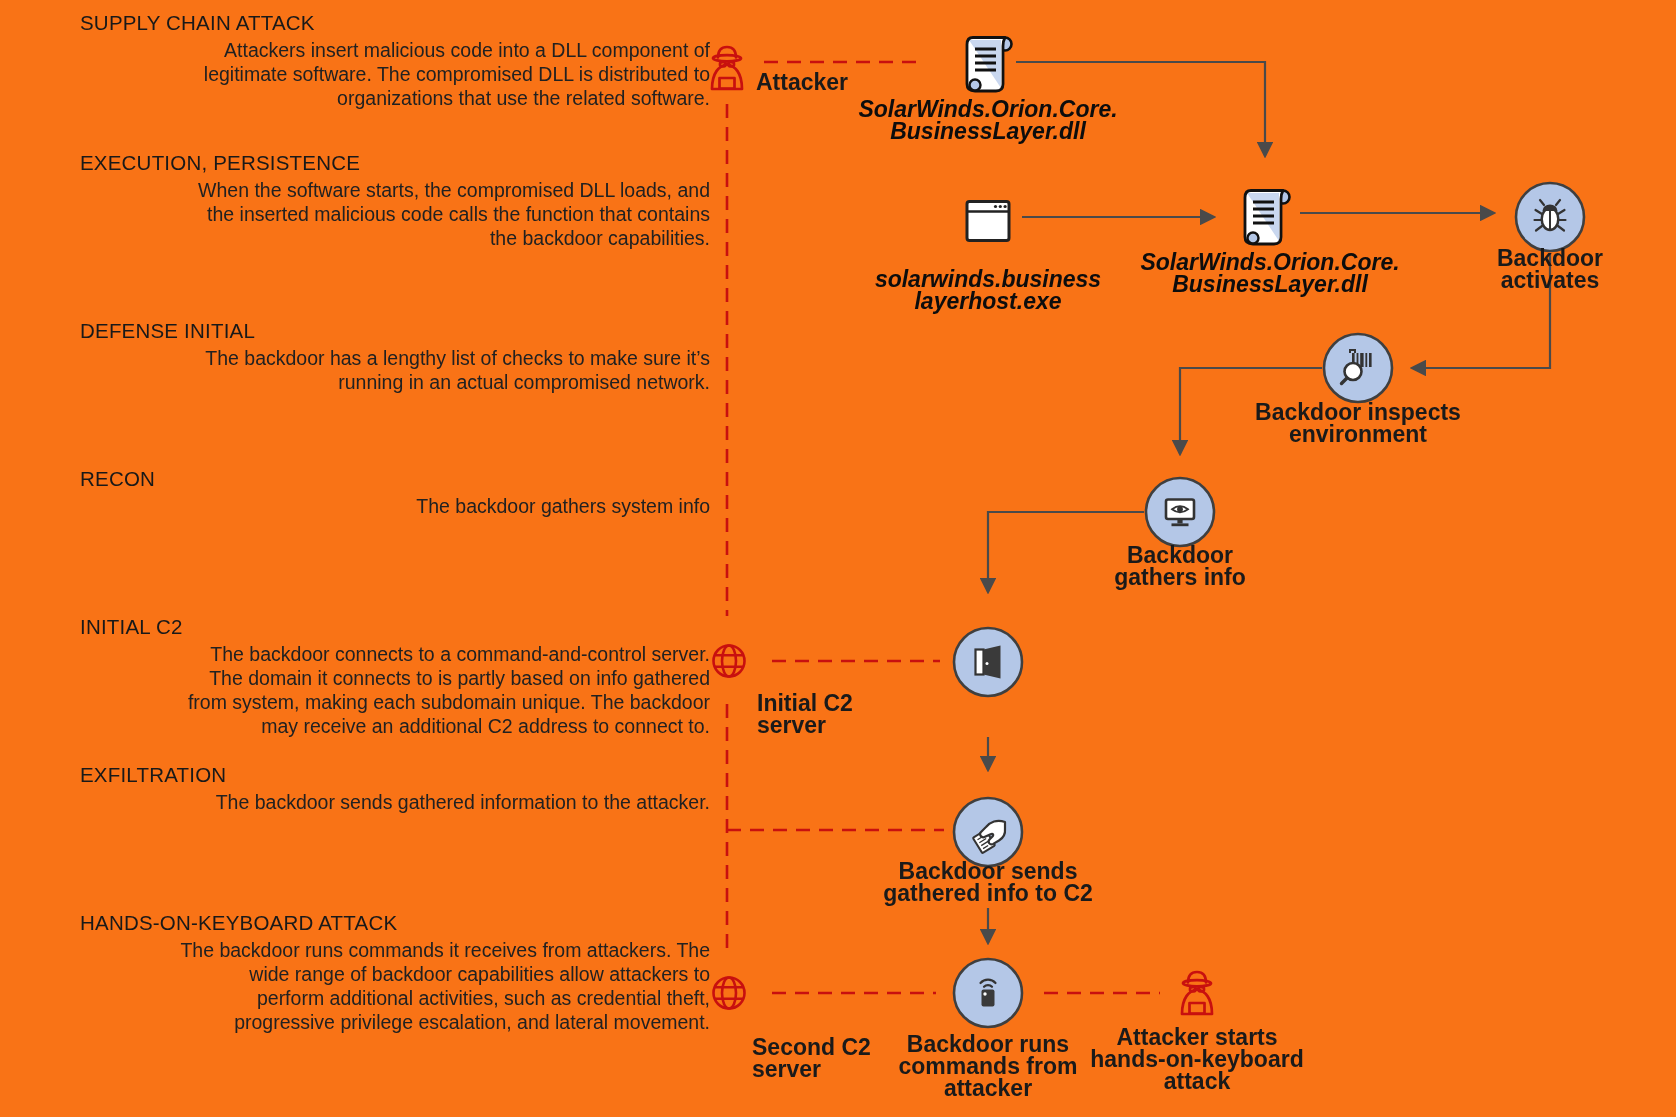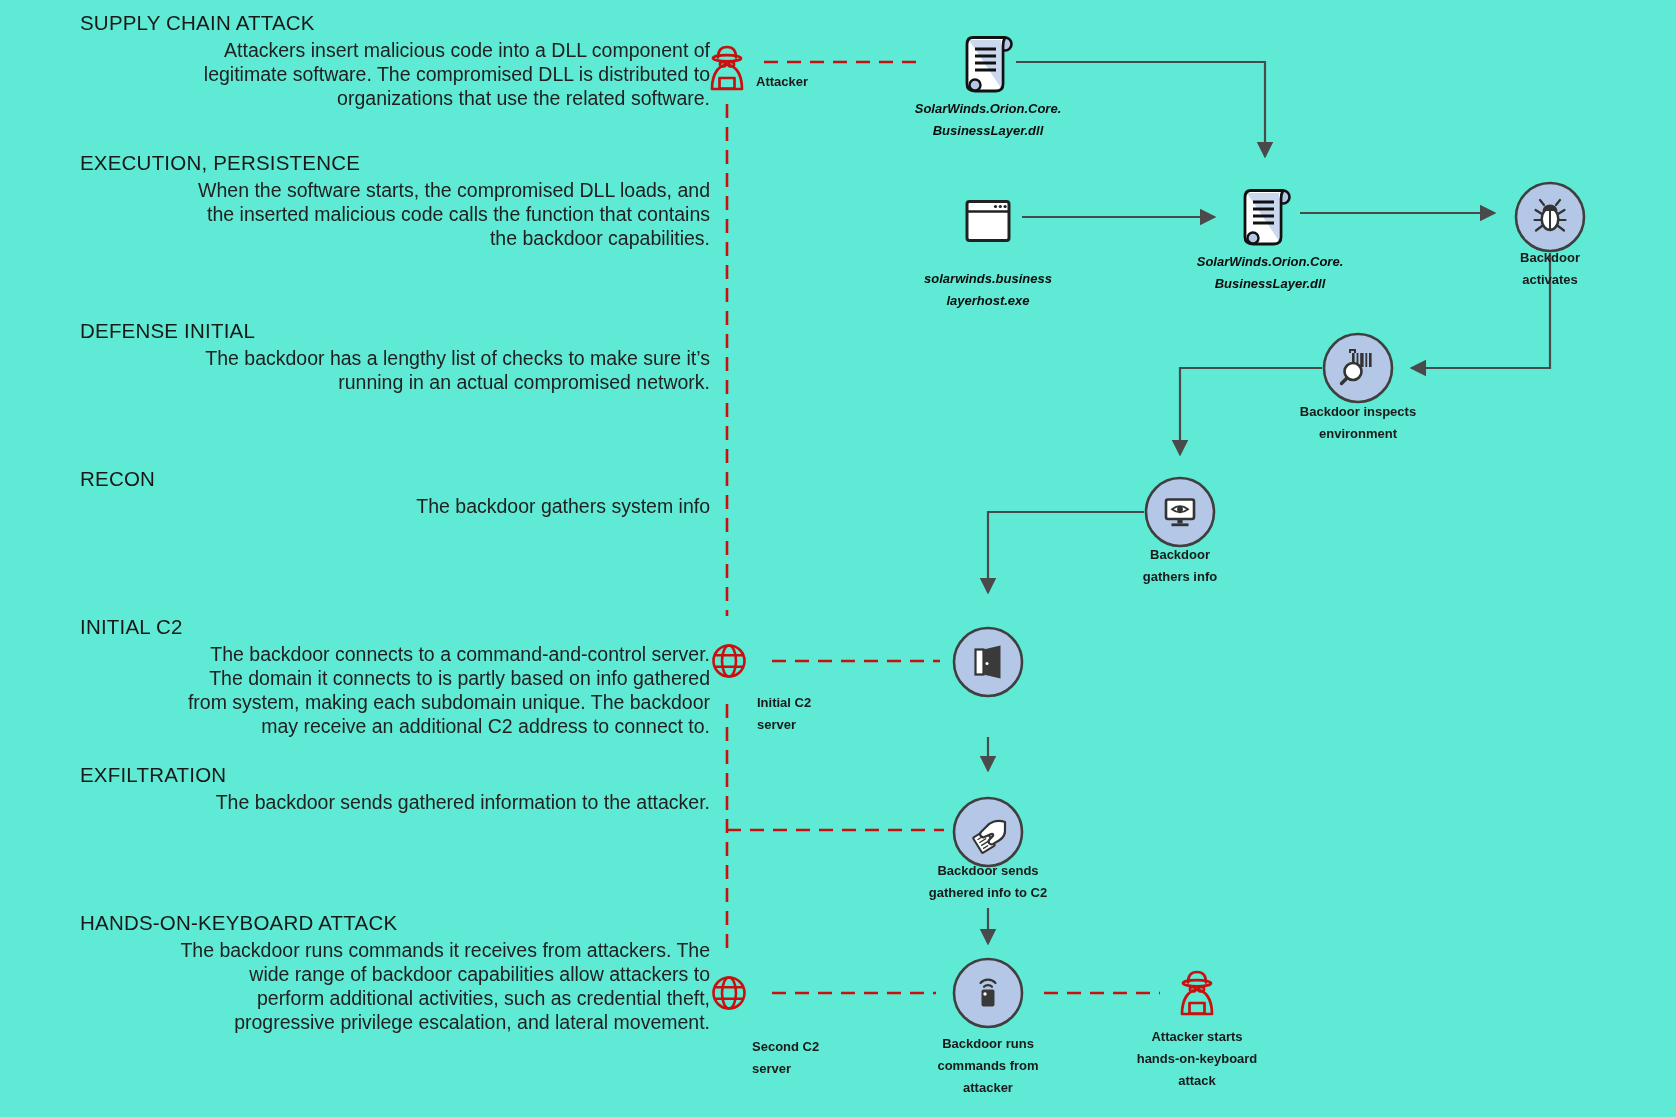--- a/index.html
+++ b/index.html
@@ -1,23 +1,23 @@
 <!DOCTYPE html>
 <html><head>
 <meta charset="utf-8">
 <style>
   html,body{margin:0;padding:0;background:#ffffff;}
-  #canvas{position:relative;width:1676px;height:1117px;background:#5eead4;overflow:hidden;
+  #canvas{position:relative;width:1676px;height:1117px;background:#f97316;overflow:hidden;
           font-family:"Liberation Sans", sans-serif;}
   
   .section{position:absolute;left:80px;width:630px;color:#212121;}
   .section h2{font-size:20.5px;font-weight:400;letter-spacing:.2px;line-height:26px;margin:0 0 2px 0;color:#191919;}
   .section p{font-size:19.5px;font-weight:400;line-height:24px;margin:0;white-space:pre-line;color:#212121;text-align:right;}
   
-  .lbl{position:absolute;font-size:13px;line-height:22px;font-weight:700;color:#1a1a1a;
+  .lbl{position:absolute;font-size:23px;line-height:22px;font-weight:700;color:#1a1a1a;
        text-align:center;white-space:pre-line;}
   .file{font-style:italic;color:#0d0d0d;}
   .la{text-align:left;}
   svg.flow{position:absolute;left:0;top:0;}
 </style>
 </head>
 <body>
 
 <div id="canvas">
 

